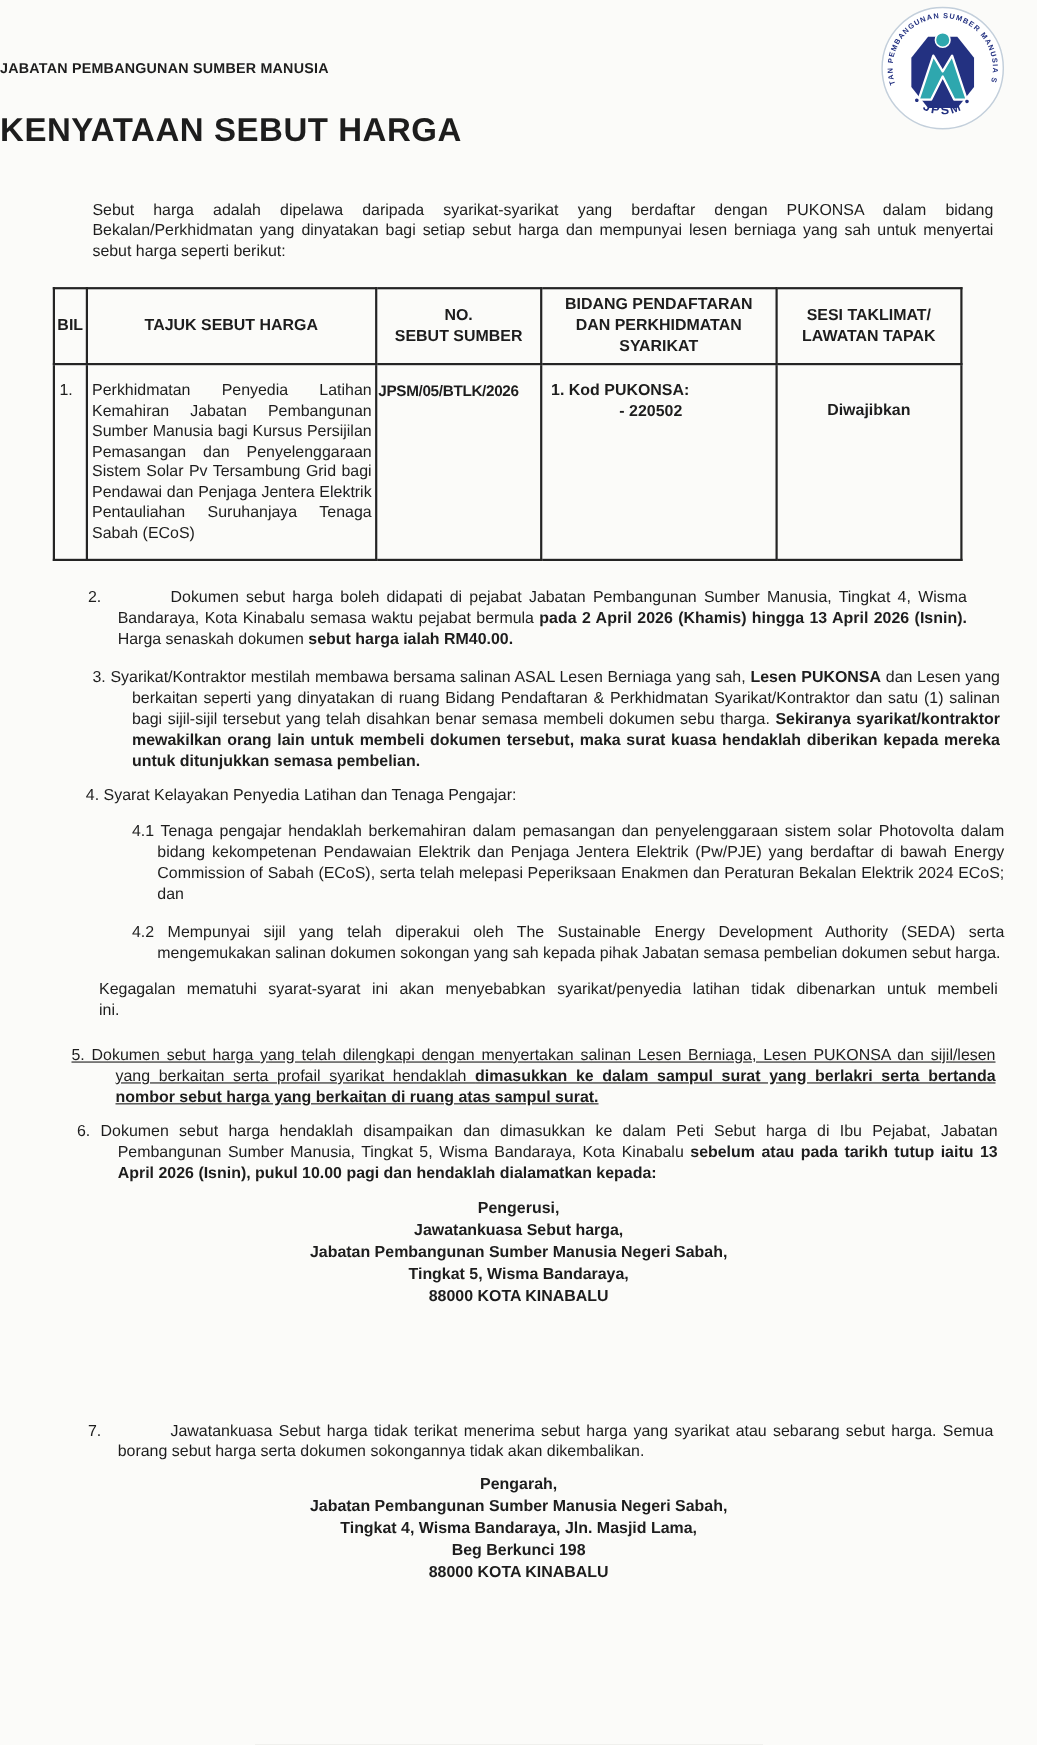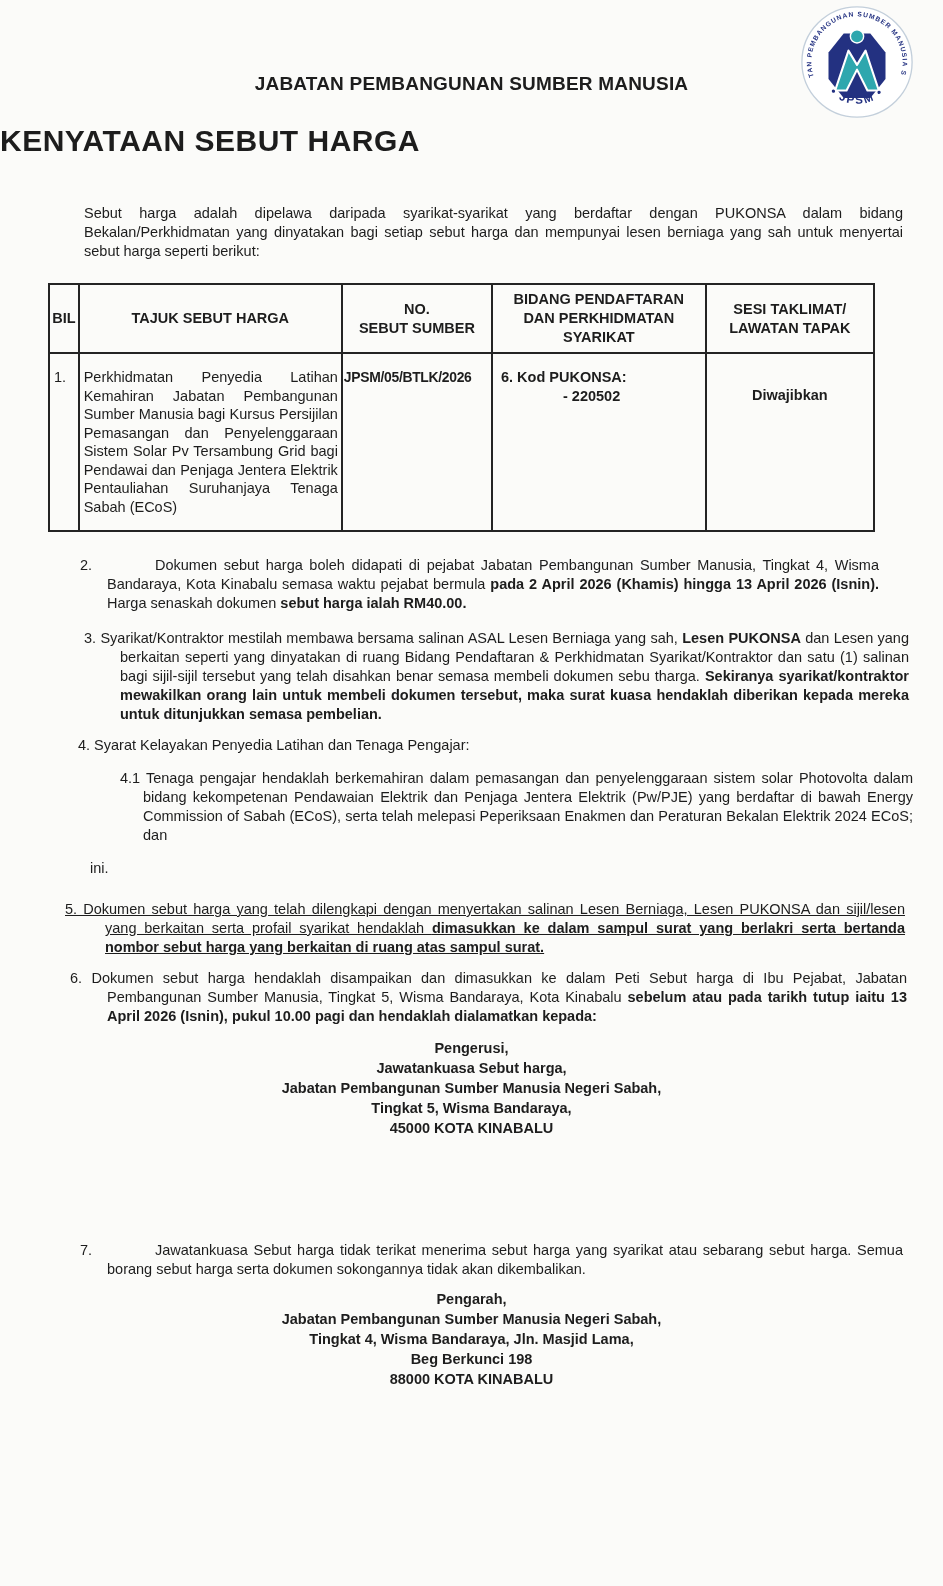--- a/index.html
+++ b/index.html
@@ -3,21 +3,21 @@
 <meta charset="utf-8">
 <style>
   html,body { margin:0; padding:0; background:#e8e8e6; }
   .page {
     position:relative; width:943px; height:1586px; margin:0 auto;
     background:#fbfbf9; overflow:hidden;
     font-family:"Liberation Sans","DejaVu Sans",sans-serif;
     font-size:14.5px; line-height:19px; color:#1d1d1d;
   }
   .logo { position:absolute; top:5px; right:27px; width:118px; height:114px; }
-  .org-name { padding-top:74px; text-align:center; font-weight:bold; font-size:19px; letter-spacing:0.2px; }
+  .org-name { padding-top:52px; text-align:left; font-weight:bold; font-size:13px; letter-spacing:0.2px; }
   .doc-title { margin-top:31px; text-align:left; font-weight:bold; font-size:30px; letter-spacing:0.5px; line-height:34px; }
   .intro { margin:46px 40px 0 84px; text-align:justify; }
 
   table.quote { margin:22px 0 0 48px; width:827px; border-collapse:collapse; table-layout:fixed; }
   table.quote th, table.quote td { border:2px solid #242424; }
   table.quote th {
     font-weight:bold; text-align:center; vertical-align:middle;
     white-space:pre-line; padding:5px 2px; font-size:14.5px; line-height:19px;
   }
   table.quote td { vertical-align:top; line-height:18.5px; }
@@ -93,53 +93,55 @@
 DAN PERKHIDMATAN
 SYARIKAT</th>
       <th>SESI TAKLIMAT/
 LAWATAN TAPAK</th>
     </tr>
     <tr class="data-row">
       <td class="c-bil">1.</td>
       <td class="c-tajuk">Perkhidmatan Penyedia Latihan Kemahiran Jabatan Pembangunan Sumber Manusia bagi Kursus Persijilan Pemasangan dan Penyelenggaraan Sistem Solar Pv Tersambung Grid bagi Pendawai dan Penjaga Jentera Elektrik Pentauliahan Suruhanjaya Tenaga Sabah (ECoS)</td>
       <td class="c-no">JPSM/05/BTLK/2026</td>
       <td class="c-bidang">
-        <div>6. Kod PUKONSA:</div>
+        <div>1. Kod PUKONSA:</div>
         <div class="code">- 220502</div>
       </td>
       <td class="c-sesi">Diwajibkan</td>
     </tr>
   </tbody>
     </table>
 
   <div class="jp p2">
     <span class="pnum">2.</span>
     <div class="pbody"><span>Dokumen sebut harga boleh didapati di pejabat Jabatan Pembangunan Sumber Manusia, Tingkat 4, Wisma Bandaraya, Kota Kinabalu semasa waktu pejabat bermula </span><span style="font-weight: bold;">pada 2 April 2026 (Khamis) hingga 13 April 2026 (Isnin).</span><span>  Harga senaskah dokumen </span><span style="font-weight: bold;">sebut harga ialah RM40.00.</span></div>
   </div>
 
   <div class="jp p3"><span>3. Syarikat/Kontraktor mestilah membawa bersama salinan ASAL Lesen Berniaga yang sah, </span><span style="font-weight: bold;">Lesen PUKONSA</span><span> dan Lesen yang berkaitan seperti yang dinyatakan di ruang Bidang Pendaftaran &amp; Perkhidmatan Syarikat/Kontraktor dan satu (1) salinan bagi sijil-sijil tersebut yang telah disahkan benar semasa membeli dokumen sebu tharga.  </span><span style="font-weight: bold;">Sekiranya syarikat/kontraktor mewakilkan orang lain untuk membeli dokumen tersebut, maka surat kuasa hendaklah diberikan kepada mereka untuk ditunjukkan semasa pembelian.</span></div>
 
   <div class="p4h">4. Syarat Kelayakan Penyedia Latihan dan Tenaga Pengajar:</div>
 
   <div class="jp p41">4.1 Tenaga pengajar hendaklah berkemahiran dalam pemasangan dan penyelenggaraan sistem solar Photovolta dalam bidang kekompetenan Pendawaian Elektrik dan Penjaga Jentera Elektrik (Pw/PJE) yang berdaftar di bawah Energy Commission of Sabah (ECoS), serta telah melepasi Peperiksaan Enakmen dan Peraturan Bekalan Elektrik 2024 ECoS; dan</div>
 
+  <div class="jp p42">4.2 Mempunyai sijil yang telah diperakui oleh The Sustainable Energy Development Authority (SEDA) serta mengemukakan salinan dokumen sokongan yang sah kepada pihak Jabatan semasa pembelian dokumen sebut harga.</div>
 
   <div class="keg">
+    <div class="l1">Kegagalan mematuhi syarat-syarat ini akan menyebabkan syarikat/penyedia latihan tidak dibenarkan untuk membeli</div>
     <div class="l3">ini.</div>
   </div>
 
   <div class="jp p5"><span style="text-decoration: underline;">5. Dokumen sebut harga yang telah dilengkapi dengan menyertakan salinan Lesen Berniaga, Lesen PUKONSA dan sijil/lesen yang berkaitan serta profail syarikat hendaklah </span><span style="font-weight: bold; text-decoration: underline;">dimasukkan ke dalam sampul surat yang berlakri serta bertanda nombor sebut harga yang berkaitan di ruang atas sampul surat.</span></div>
 
   <div class="jp p6"><span>6. Dokumen sebut harga hendaklah disampaikan dan dimasukkan ke dalam Peti Sebut harga di Ibu Pejabat, Jabatan Pembangunan Sumber Manusia,  Tingkat 5, Wisma Bandaraya,  Kota Kinabalu </span><span style="font-weight: bold;">sebelum atau  pada tarikh tutup iaitu  13 April 2026 (Isnin), pukul 10.00 pagi dan hendaklah dialamatkan kepada:</span></div>
 
   <div class="addr addr1">Pengerusi,
 Jawatankuasa Sebut harga,
 Jabatan Pembangunan Sumber Manusia Negeri Sabah,
 Tingkat 5, Wisma Bandaraya,
-45000 KOTA KINABALU</div>
+88000 KOTA KINABALU</div>
 
   <div class="jp p7">
     <span class="pnum">7.</span>
     <div class="pbody">Jawatankuasa Sebut harga tidak terikat menerima sebut harga yang syarikat atau sebarang sebut harga. Semua borang sebut harga serta dokumen sokongannya tidak akan dikembalikan.</div>
   </div>
 
   <div class="addr addr2">Pengarah,
 Jabatan Pembangunan Sumber Manusia Negeri Sabah,
 Tingkat 4, Wisma Bandaraya, Jln. Masjid Lama,
 Beg Berkunci 198

